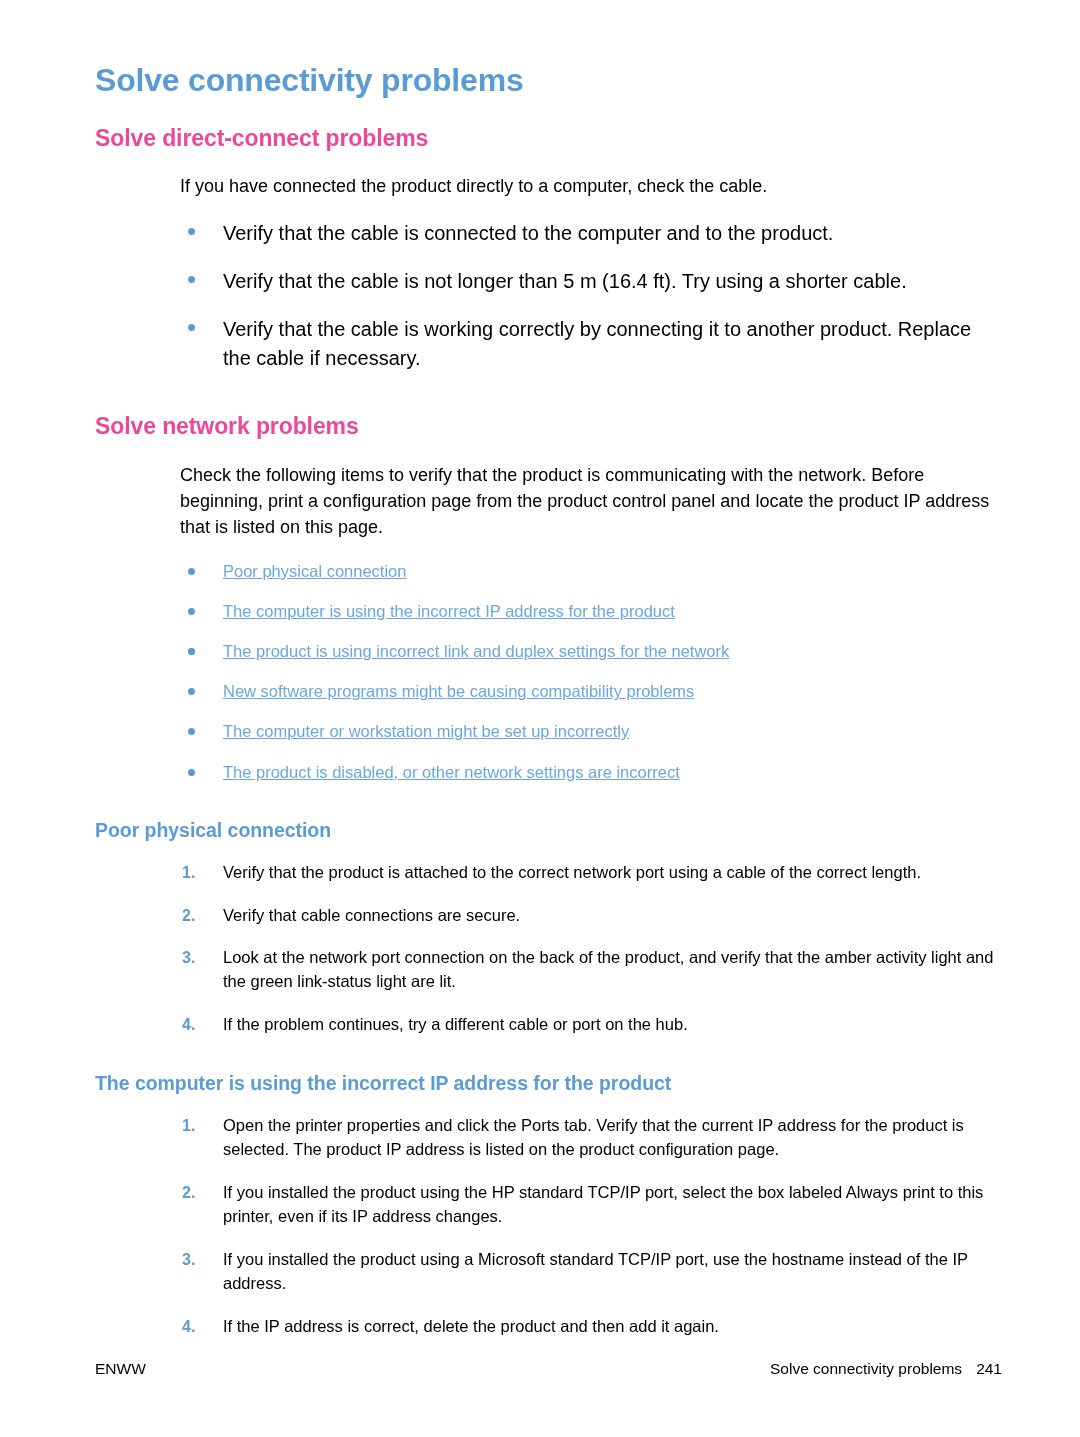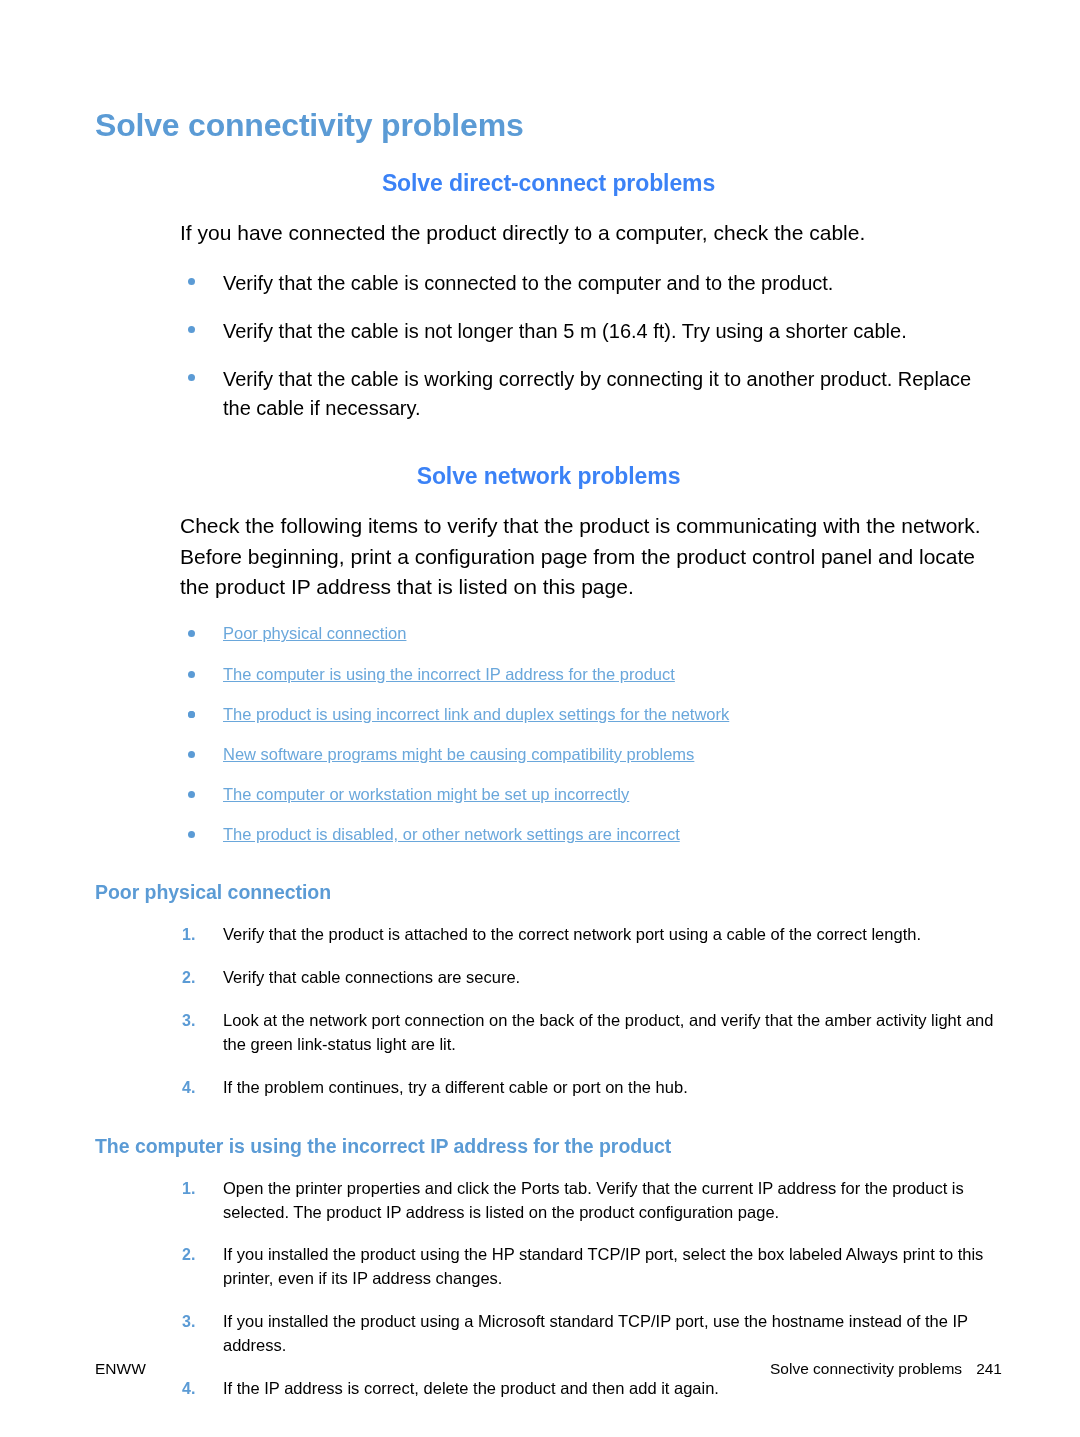--- a/index.html
+++ b/index.html
@@ -14,58 +14,57 @@
     font-family: "Liberation Sans", sans-serif;
     color: #000000;
     -webkit-font-smoothing: antialiased;
   }
   .page {
     position: absolute;
     left: 0; top: 0;
     width: 1080px;
     height: 1437px;
     box-sizing: border-box;
-    padding: 108px 78px 0 95px;
+    padding: 63px 78px 0 95px;
   }
 
   
   .h1 {
     color: #5b9bd5;
     font-size: 32px;
     font-weight: bold;
     line-height: 1.12;
     margin: 0 0 26px 0;
     letter-spacing: -0.2px;
   }
   .h2 {
-    color: #3b82f6;
+    color: #ec4899;
     font-size: 23px;
     font-weight: bold;
     line-height: 1.15;
     margin: 0 0 22px 0;
     letter-spacing: -0.1px;
-    text-align: center;
   }
   .h2.net { margin-top: 40px; }
   .h3 {
     color: #5b9bd5;
     font-size: 19.5px;
     font-weight: bold;
     line-height: 1.18;
     margin: 0 0 19px 0;
     letter-spacing: -0.05px;
   }
   .h3.spaced { margin-top: 35px; }
 
   
   .body-indent {
     margin-left: 85px;
   }
   p.para {
-    font-size: 21px;
+    font-size: 18px;
     line-height: 1.45;
     margin: 0 0 20px 0;
     max-width: 822px;
   }
 
   
   ul.blist {
     list-style: none;
     margin: 0 0 0 0;
     padding: 0;

